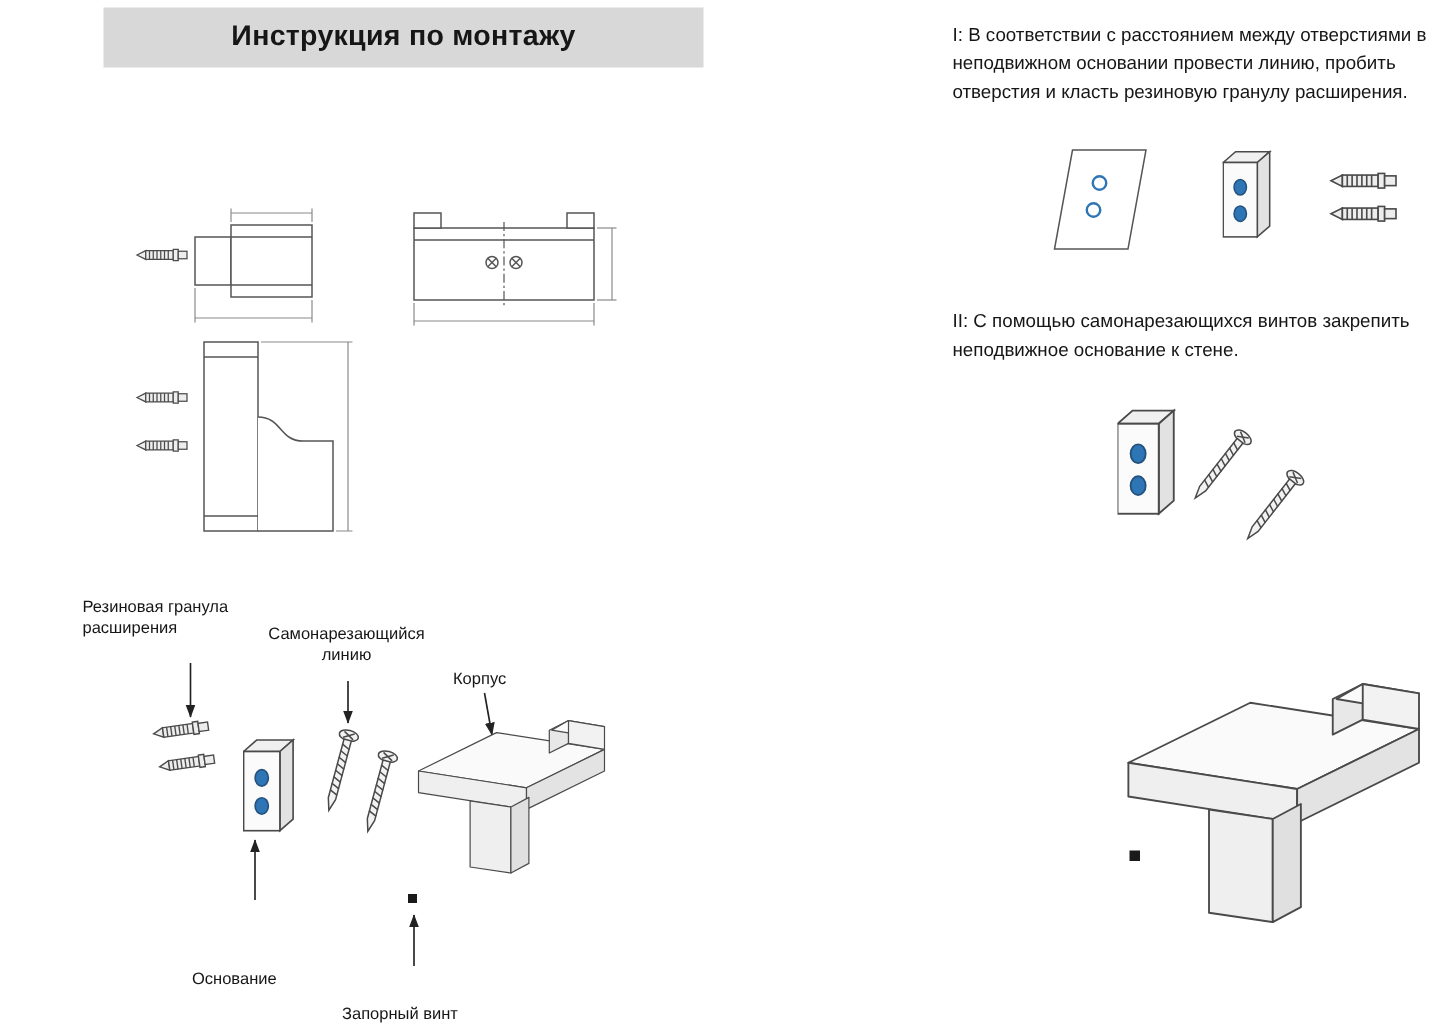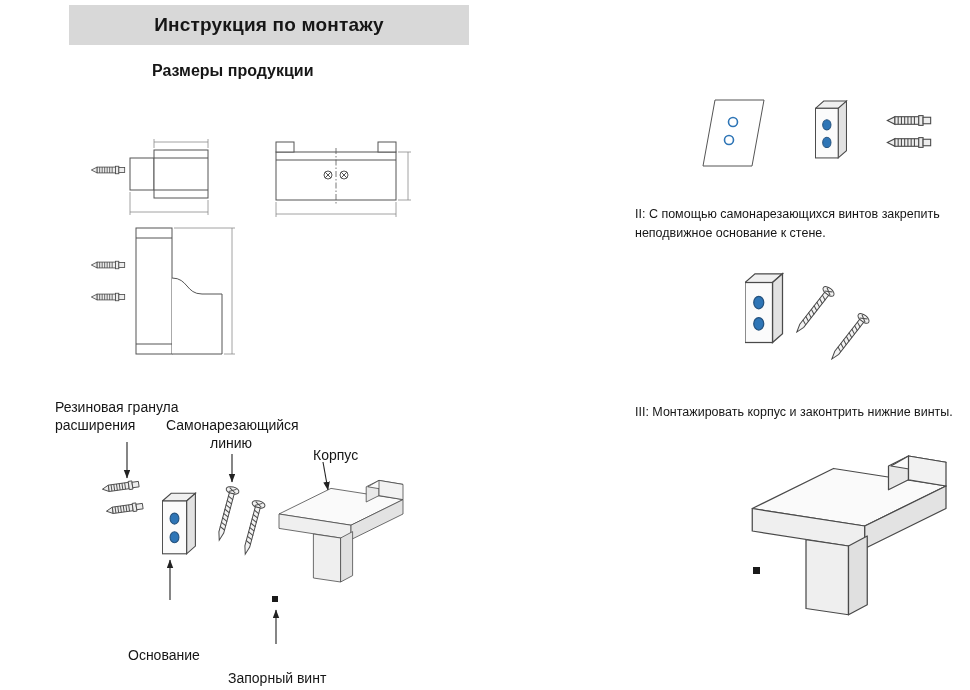--- a/index.html
+++ b/index.html
@@ -10,21 +10,21 @@
   }
   .header-bar {
     position:absolute; left:30px; top:5px; width:400px; height:40px;
     background:var(--header-bg,#d8d8d8);
     display:flex; align-items:center; justify-content:center;margin-left:39px;
   }
   .header-title { font-size:19px; font-weight:700; letter-spacing:.2px; }
   .subtitle { position:absolute; left:152px; top:62px; font-size:16px; font-weight:700; }
   .abs { position:absolute; }
   .step-text { position:absolute; left:635px; width:332px; font-size:12.5px; line-height:1.5; }
-  .part-label { position:absolute; font-size:14px; line-height:1.3; }
+  .part-label { position:absolute; font-size:11px; line-height:1.3; }
   .center { text-align:center; }
   svg { display:block; }
 </style>
 </head>
 <body>
 
 <div class="page">
 
   <svg width="0" height="0" style="position:absolute" aria-hidden="true">
     <defs>
@@ -79,21 +79,20 @@
           <polygon points="82,80 97,72 97,127 82,135" fill="#e0e0e0"></polygon>
         </g>
       </symbol>
     </defs>
   </svg>
 
   <div class="header-bar">
     <div class="header-title">Инструкция по монтажу</div>
   </div>
 
-  <div class="subtitle">Размеры продукции</div>
 
   <svg class="abs" style="left:88px; top:128px;" width="150" height="92">
     <g stroke="#555" fill="#fff" stroke-width="1">
       <use href="#sym-plug" x="2" y="37" width="36" height="10"></use>
       <rect x="42" y="30" width="24" height="32"></rect>
       <rect x="66" y="22" width="54" height="48"></rect>
       <line x1="66" y1="30" x2="120" y2="30"></line>
       <line x1="66" y1="62" x2="120" y2="62"></line>
     </g>
     <g stroke="#8a8a8a" stroke-width="0.8">
@@ -173,45 +172,45 @@
       <use href="#sym-screw" width="16" height="58"></use>
     </g>
     <g transform="translate(235,36) scale(0.8)">
       <use href="#sym-hook" width="170" height="140"></use>
     </g>
     <rect x="232" y="158" width="6" height="6" fill="#1a1a1a"></rect>
   </svg>
 
   <div class="part-label" style="left:55px; top:398px; width:132px;">Резиновая гранула расширения</div>
   <div class="part-label center" style="left:166px; top:416px; width:130px;">Самонарезающийся линию</div>
-  <div class="part-label" style="left:302px; top:446px;margin-left:11px;">Корпус</div>
+  <div class="part-label" style="left:302px; top:446px;">Корпус</div>
   <div class="part-label" style="left:128px; top:610px;margin-top:36px;">Основание</div>
   <div class="part-label" style="left:228px; top:669px;">Запорный винт</div>
 
+  <div class="step-text" style="top:14px;">I: В соответствии с расстоянием между отверстиями в неподвижном основании провести линию, пробить отверстия и класть резиновую гранулу расширения.</div>
   <svg class="abs" style="left:700px; top:92px;" width="255" height="92">
     <polygon points="15,8 64,8 52,74 3,74" fill="#ffffff" stroke="#555" stroke-width="1"></polygon>
     <circle cx="33" cy="30" r="4.5" fill="#fff" style="stroke:var(--accent-blue,#2e75b6)" stroke-width="1.6"></circle>
     <circle cx="29" cy="48" r="4.5" fill="#fff" style="stroke:var(--accent-blue,#2e75b6)" stroke-width="1.6"></circle>
     <use href="#sym-plate" x="115" y="6" width="34" height="62"></use>
     <use href="#sym-plug" x="185" y="22" width="48" height="13"></use>
     <use href="#sym-plug" x="185" y="44" width="48" height="13"></use>
   </svg>
 
   <div class="step-text" style="top:205px;">II: С помощью самонарезающихся винтов закрепить неподвижное основание к стене.</div>
   <svg class="abs" style="left:700px; top:255px;" width="255" height="122">
     <use href="#sym-plate" x="45" y="10" width="40" height="85"></use>
     <g transform="translate(125,28) rotate(38)">
       <use href="#sym-screw" width="16" height="58"></use>
     </g>
     <g transform="translate(160,55) rotate(38)">
       <use href="#sym-screw" width="16" height="58"></use>
     </g>
   </svg>
 
-  <div class="step-text" style="top:403px;">III: Монтажировать корпус и законтрить нижние винты.</div>
   <svg class="abs" style="left:740px; top:440px;" width="230" height="200">
     <g transform="translate(6,6) scale(1.25)">
       <use href="#sym-hook" width="170" height="140"></use>
     </g>
     <rect x="13" y="127" width="7" height="7" fill="#1a1a1a"></rect>
   </svg>
 
 </div>
 
 </body></html>

